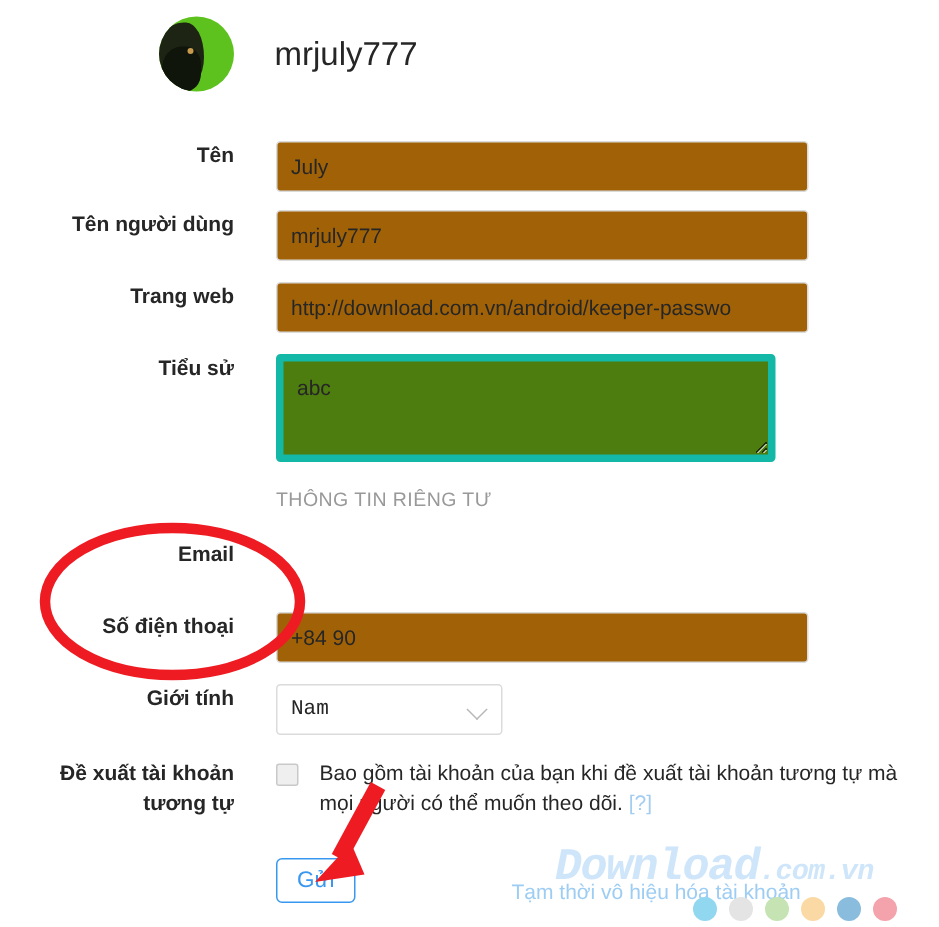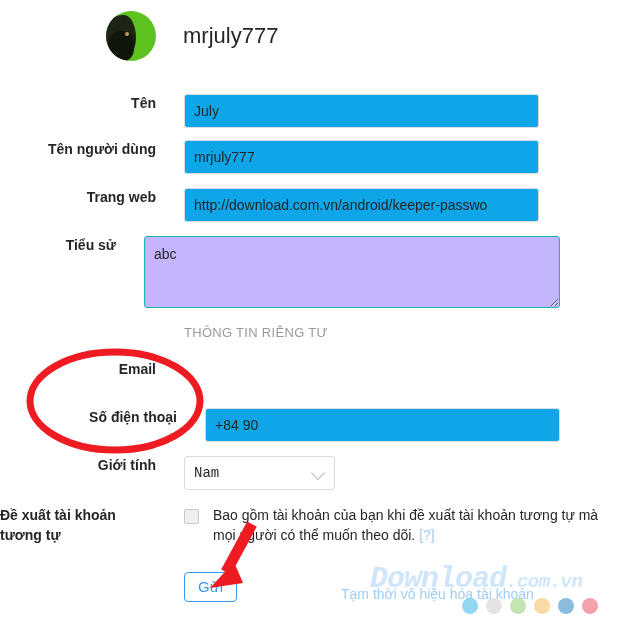--- a/index.html
+++ b/index.html
@@ -105,34 +105,34 @@
     padding-left: 28px;
     box-sizing: border-box;
   }
 
   .txt-input {
     width: 355px;
     height: 34px;
     box-sizing: border-box;
     border: 1px solid #dbdbdb;
     border-radius: 3px;
-    background: #0ea5e9;
+    background: #a16207;
     font-family: "Liberation Sans", sans-serif;
     font-size: 14px;
     color: #262626;
     padding: 0 9px;
     outline: none;
   }
   .txt-area {
-    width: 416px;
+    width: 333px;
     height: 72px;
     box-sizing: border-box;
-    border: 1px solid #14b8a6;
+    border: 5px solid #14b8a6;
     border-radius: 3px;
-    background: #c4b5fd;
+    background: #4d7c0f;
     font-family: "Liberation Sans", sans-serif;
     font-size: 14px;
     color: #262626;
     padding: 8px 9px;
     outline: none;
     resize: vertical;
     line-height: 1.3;
   }
   .select-input {
     width: 151px;
@@ -181,20 +181,21 @@
   .checkbox-row {
     position: absolute;
     left: 0;
     top: 505px;
     width: 626px;
     display: flex;
     align-items: flex-start;
   }
   .checkbox-label {
     width: 156px;
+    text-align: right;
     font-size: 14px;
     font-weight: bold;
     color: #262626;
     line-height: 1.45;
     box-sizing: border-box;
   }
   .checkbox-field {
     padding-left: 28px;
     display: flex;
     align-items: flex-start;
@@ -331,21 +332,21 @@
       <textarea class="txt-area" style="">abc</textarea>
     </div>
   </div>
 
   <div class="section-heading">THÔNG TIN RIÊNG TƯ</div>
 
   <div class="form-row" style="top:360px;">
     <div class="label-col">Email</div>
   </div>
 
-  <div class="form-row" style="top:408px;justify-content:flex-end;">
+  <div class="form-row" style="top:408px;">
     <div class="label-col">Số điện thoại</div>
     <div class="field-col">
       <input class="txt-input" type="text" value="+84 90" style="">
     </div>
   </div>
 
   <div class="form-row" style="top:456px;">
     <div class="label-col">Giới tính</div>
     <div class="field-col">
       <div class="select-wrap">

